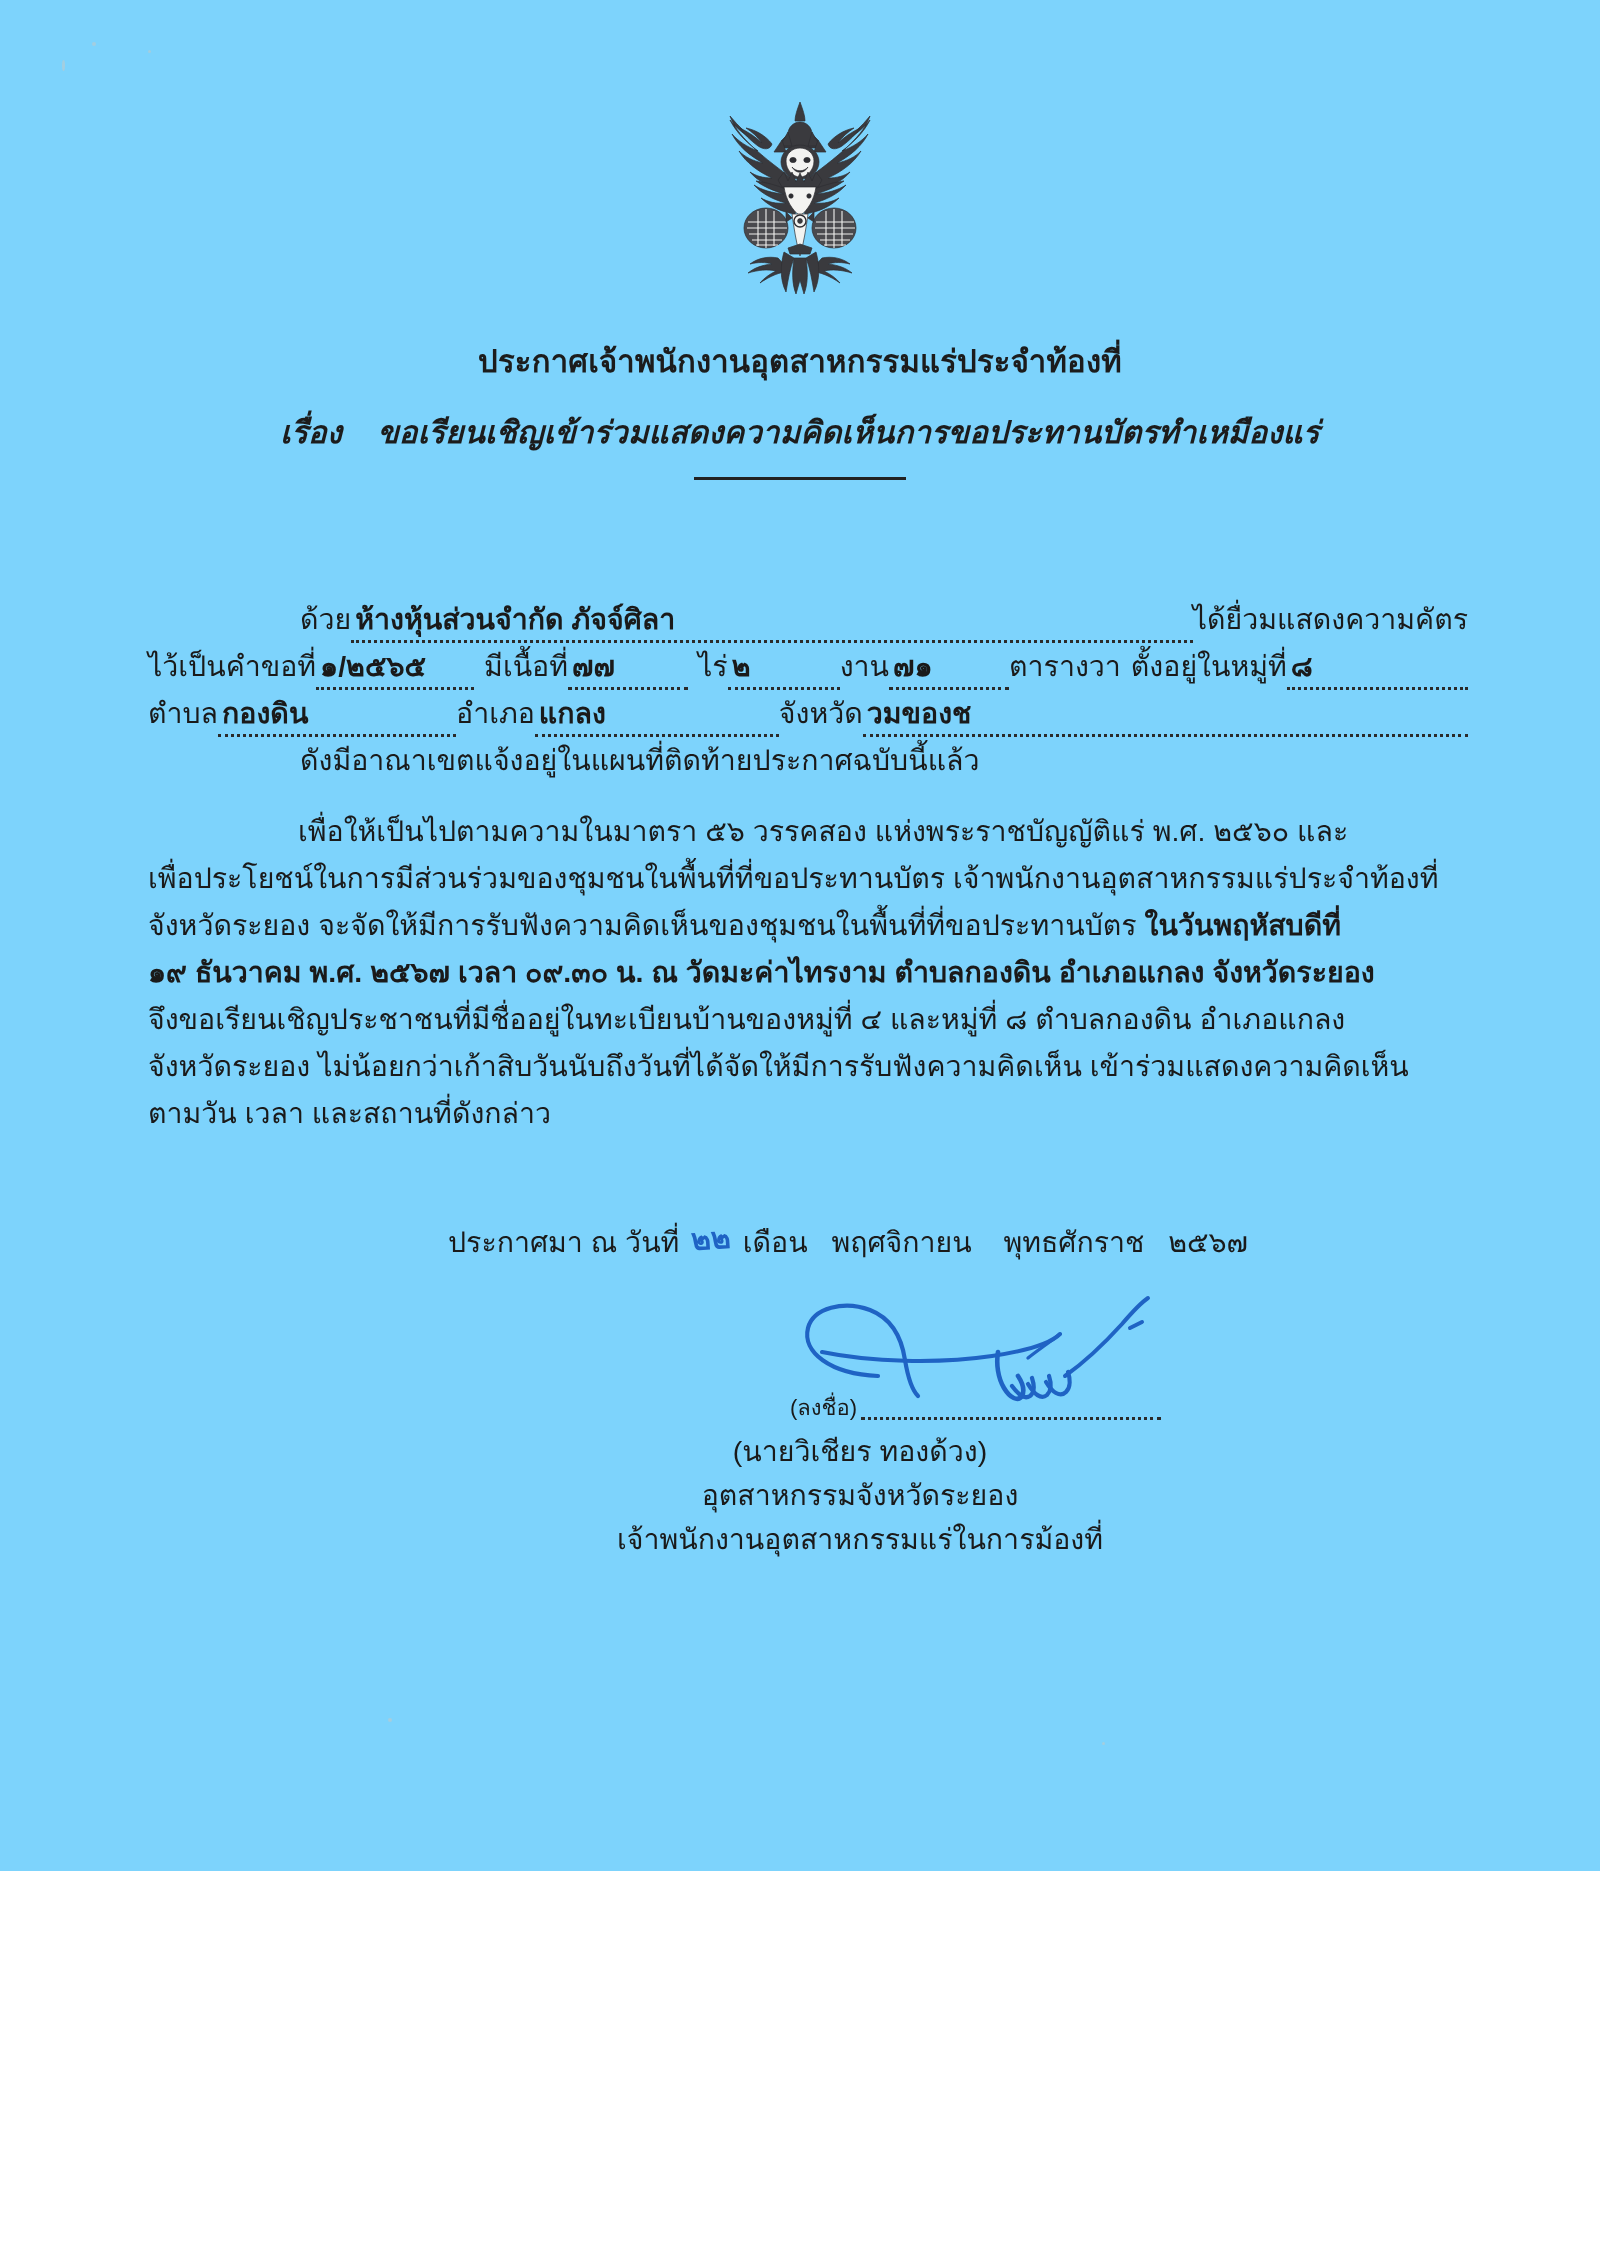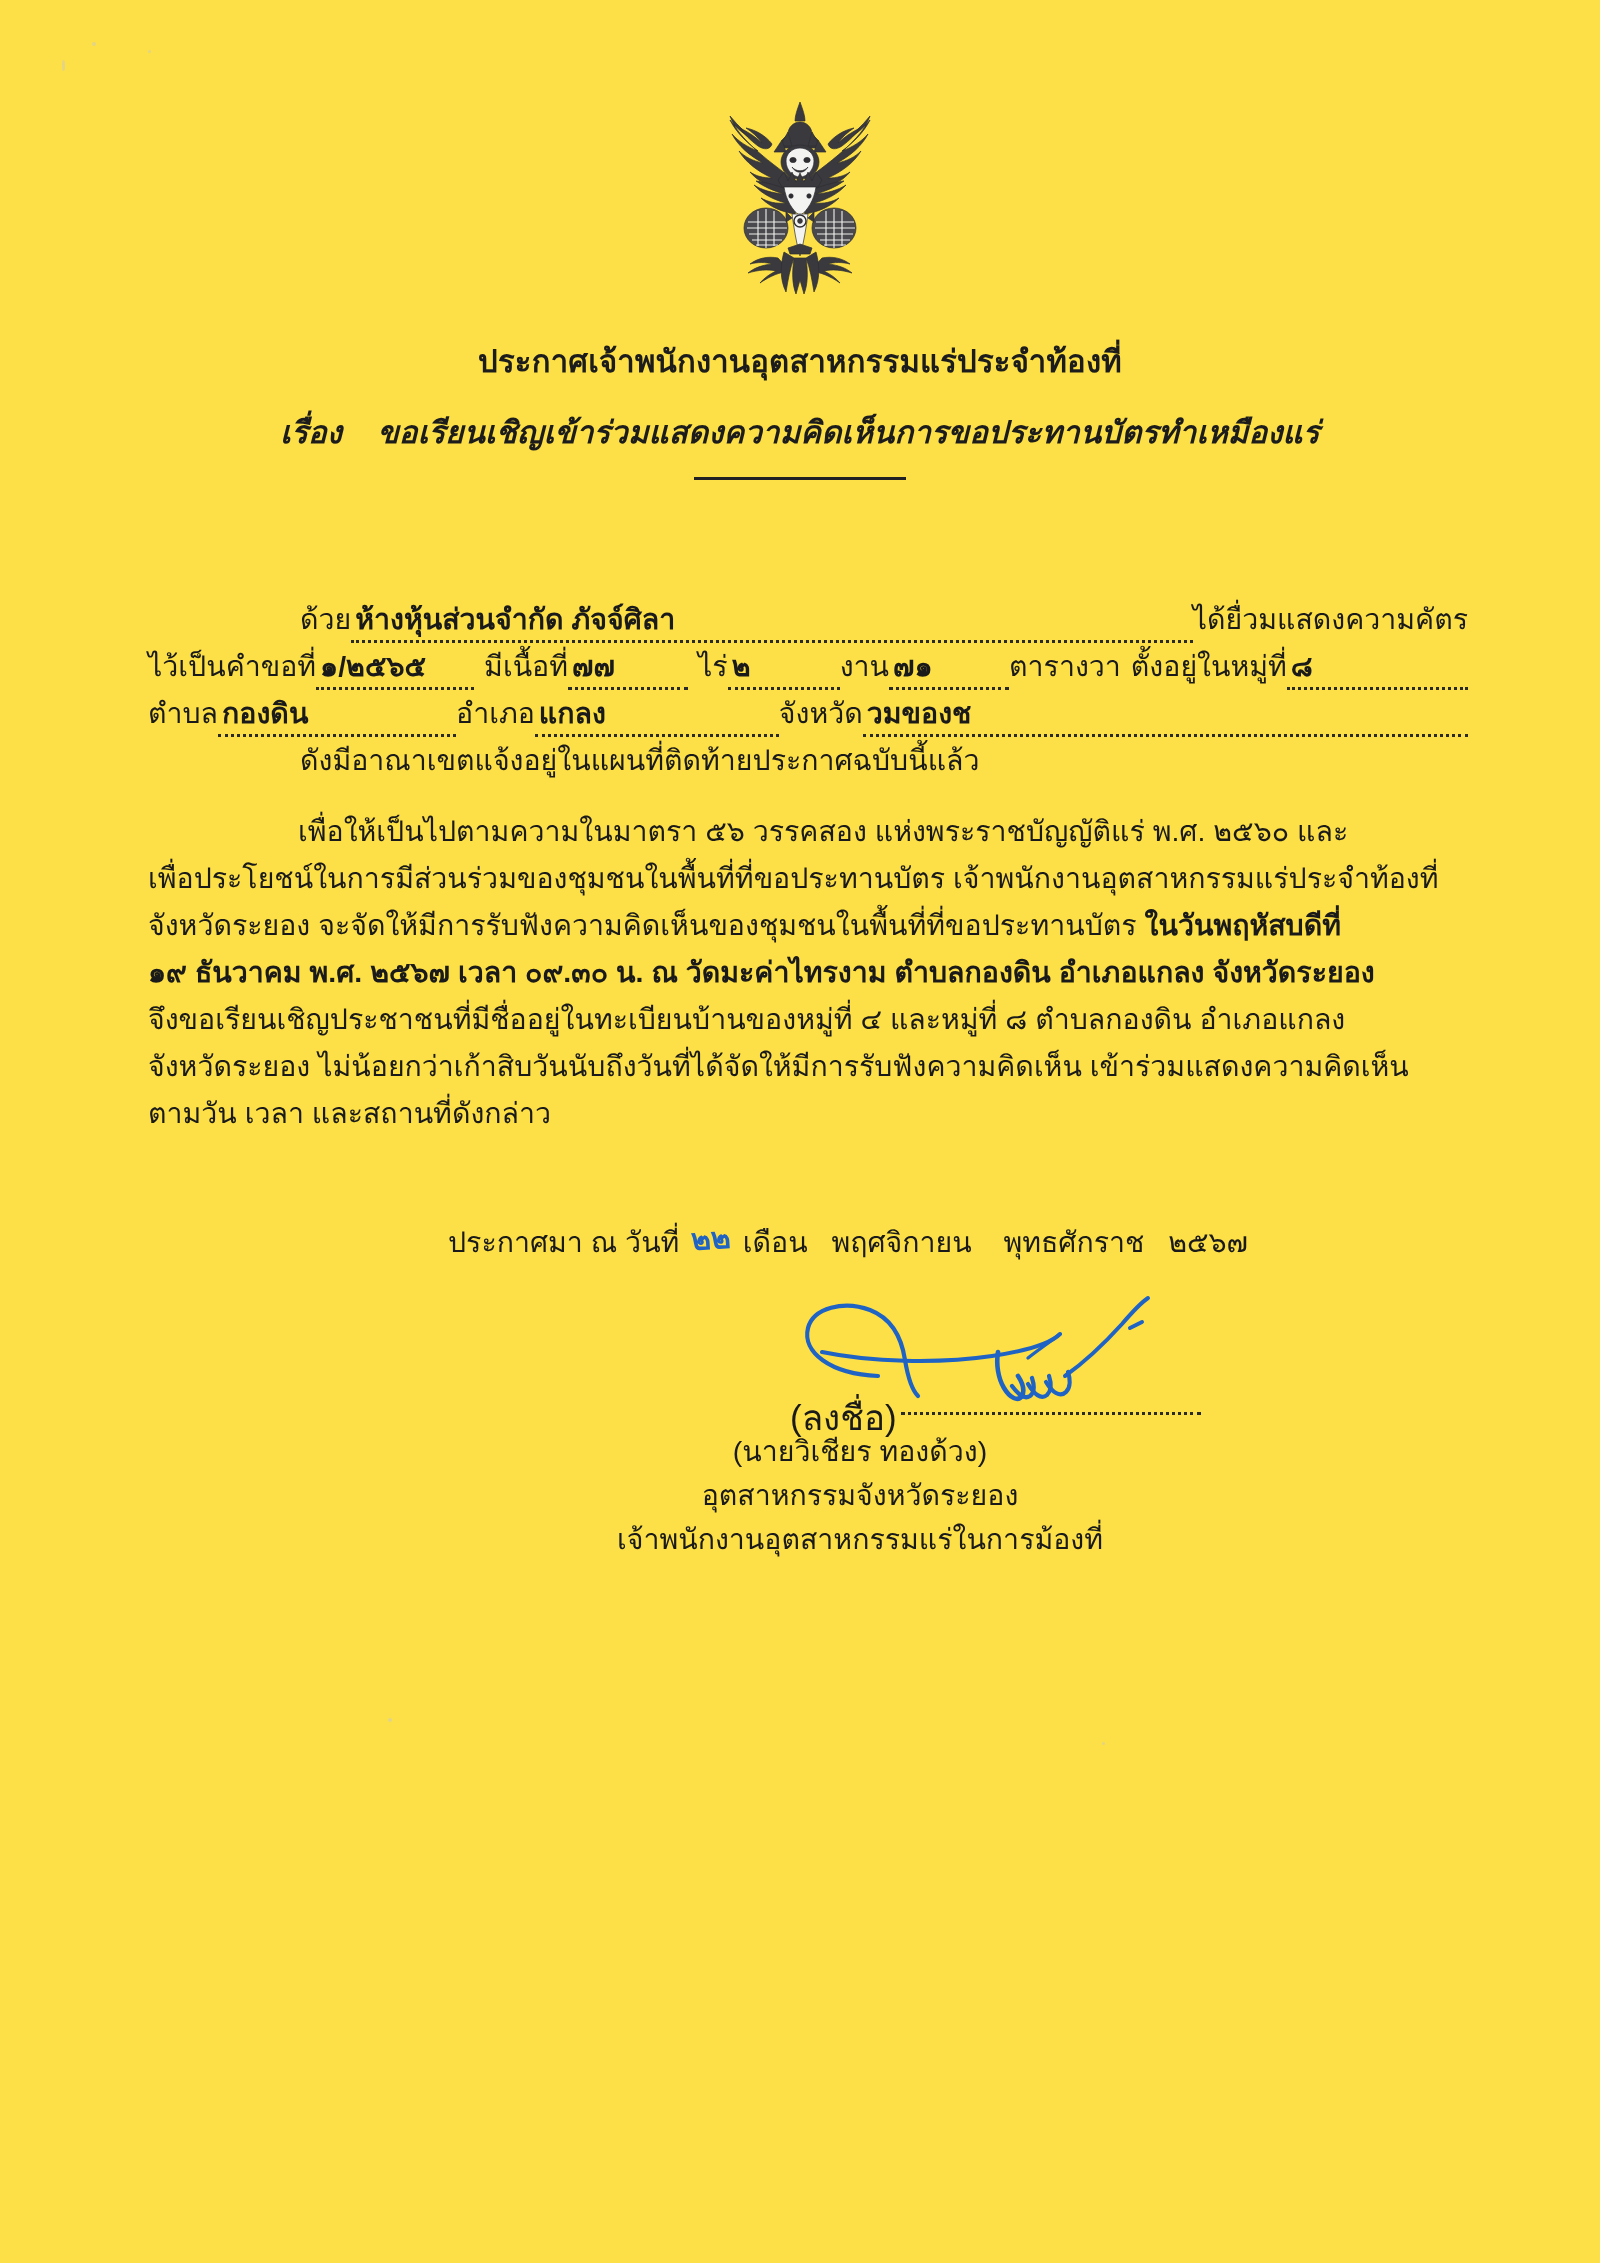--- a/index.html
+++ b/index.html
@@ -7,22 +7,22 @@
     margin: 0;
     padding: 0;
     background: #ffffff;
   }
   body {
     font-family: "Liberation Sans", "DejaVu Sans", sans-serif;
   }
   .page {
     position: relative;
     width: 1600px;
-    height: 2263px;
-    background: #fde047;
+    height: 1871px;
+    background: #7dd3fc;
     overflow: hidden;
     box-sizing: border-box;
   }
   
   .speck {
     position: absolute;
     background: #c9c9c4;
     border-radius: 50%;
     opacity: .5;
   }
@@ -128,25 +128,25 @@
     top: 1290px;
     width: 520px;
     height: 120px;
   }
   .sig-svg { display: block; width: 100%; height: 100%; }
 
   .sign-row {
     position: absolute;
     left: 790px;
     top: 1390px;
-    font-size: 35px;
+    font-size: 22px;
     color: #1a1a1a;
     white-space: nowrap;
     display: flex;
-    align-items: flex-start;
+    align-items: center;
   }
   .sign-dots {
     display: inline-block;
     width: 300px;
     border-bottom: 3px dotted #2a2a2a;
     margin-left: 4px;
     height: 22px;
   }
   .sig-names {
     position: absolute;

